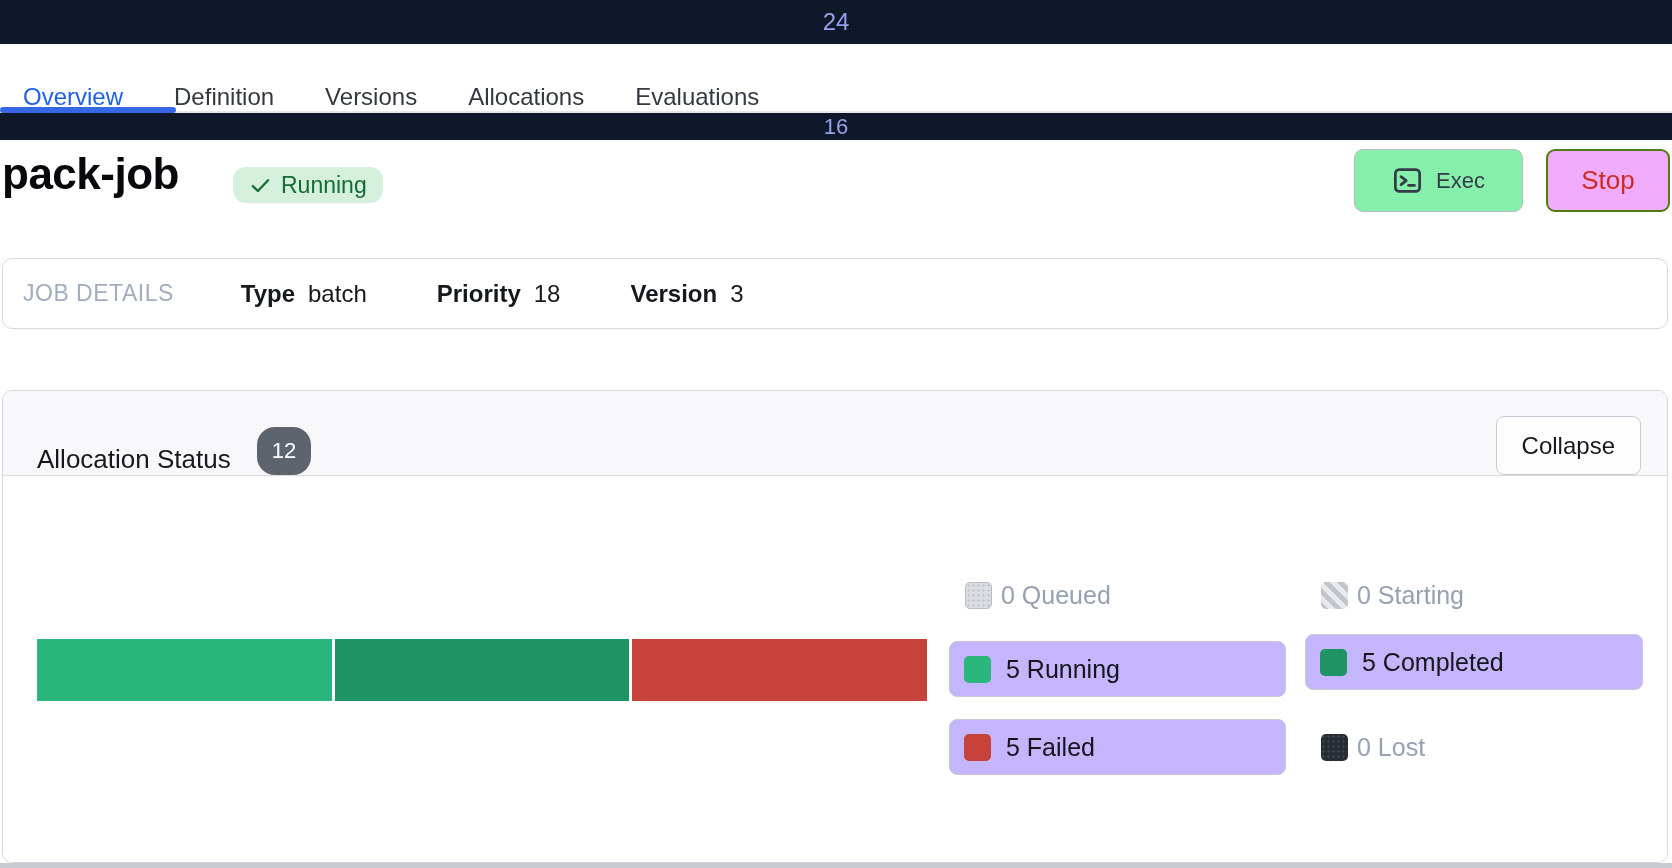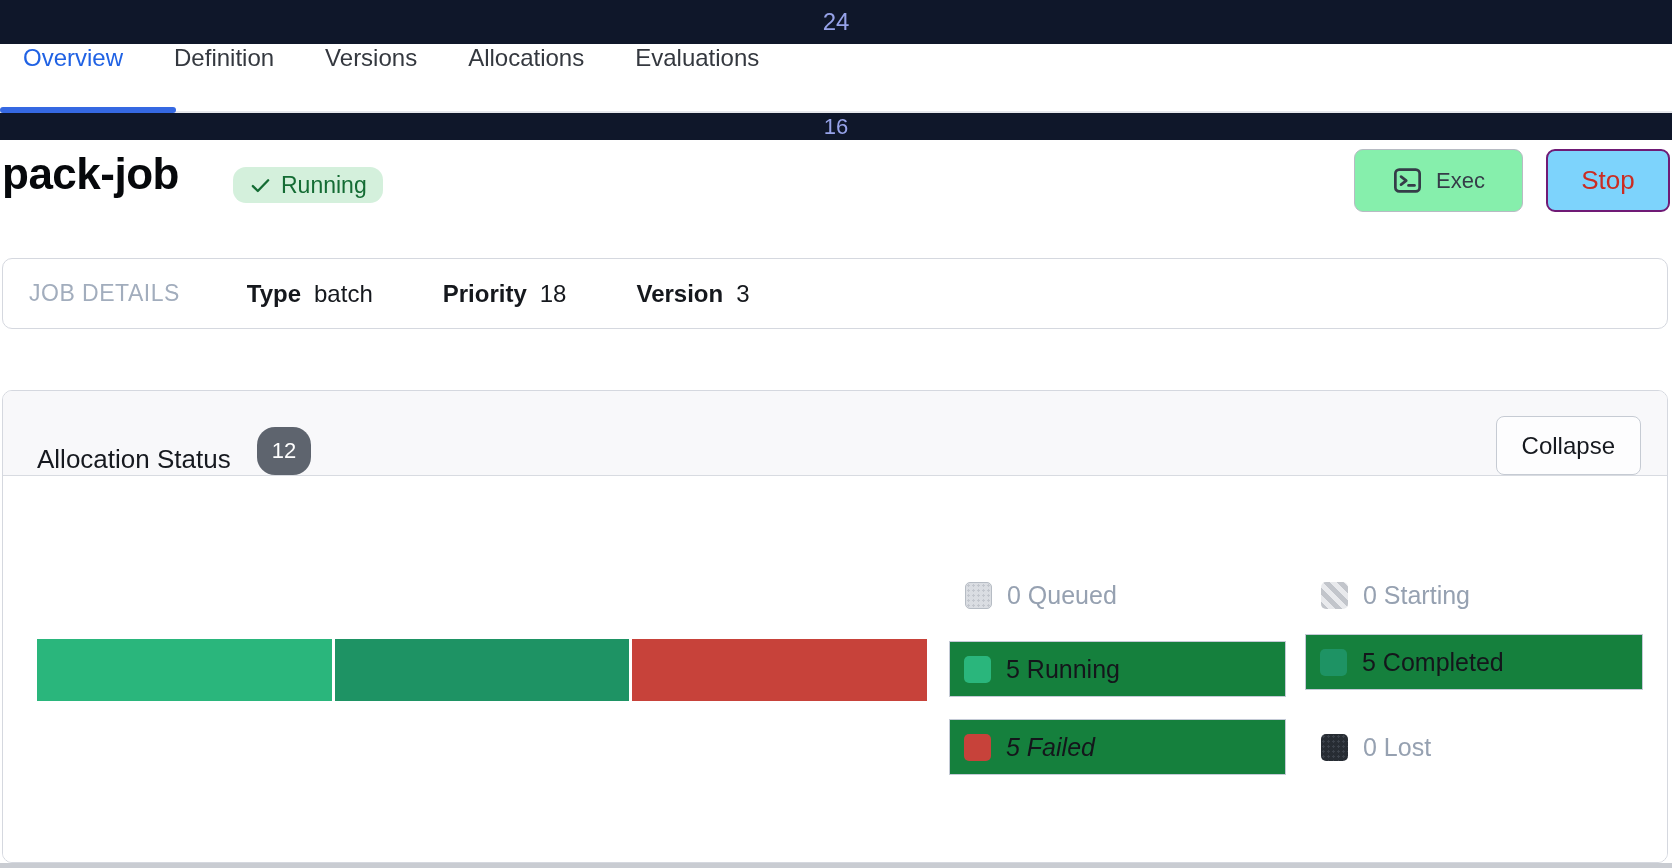--- a/index.html
+++ b/index.html
@@ -16,21 +16,21 @@
     display:flex; align-items:center; justify-content:center;
     color:#96a2e8;
   }
   #spacer-top { top:0; height:44px; font-size:24px; }
   #spacer-mid { top:113px; height:27px; font-size:22px; }
 
   
   #tab-bar {
     position:absolute; top:44px; left:0; right:0; height:69px;
     background:#ffffff; border-bottom:2px solid #e7e8ec;
-    display:flex; align-items:flex-start; padding-left:23px; gap:51px;
+    display:flex; align-items:flex-end; padding-left:23px; gap:51px;
   }
   .tab { font-size:24px; color:#34383f; cursor:pointer; white-space:nowrap; }
   .tab.active { color:#2062e4; font-weight:500; }
   #tab-underline {
     position:absolute; left:0; bottom:-2px; width:176px; height:6px;
     background:#3568e2; border-radius:3px;
   }
 
   
   #page-title {
@@ -44,29 +44,29 @@
     color:#146c34; font-size:23px;
   }
   .btn { display:flex; align-items:center; justify-content:center; cursor:pointer; }
   #exec-button {
     position:absolute; left:1354px; top:149px; width:169px; height:63px;
     background:#86efac; border:1.5px solid #b7bbc3; border-radius:9px;
     gap:13px; font-size:22px; color:#353c48;
   }
   #stop-button {
     position:absolute; left:1546px; top:149px; width:124px; height:63px;
-    background:#7dd3fc; border:2px solid #701a75; border-radius:9px;
+    background:#f0abfc; border:2px solid #4d7c0f; border-radius:9px;
     font-size:26px; color:#cb2c22;
   }
 
   
   #job-details-panel {
     position:absolute; left:2px; top:258px; width:1666px; height:71px;
     border:1.5px solid #d5d8df; border-radius:10px; background:#fff;
-    display:flex; align-items:center; padding-left:26px;
+    display:flex; align-items:center; padding-left:20px;
   }
   #job-details-label { font-size:23px; letter-spacing:0.5px; color:#a2adbd; margin-right:67px; }
   .jd-field { display:flex; align-items:baseline; gap:13px; margin-right:70px; font-size:24px; }
   .jd-field .jd-key { font-weight:700; color:#15181d; }
   .jd-field .jd-val { color:#15181d; }
 
   
   #alloc-panel {
     position:absolute; left:2px; top:390px; width:1666px; height:473px;
     border:1.5px solid #d5d8df; border-radius:10px; background:#fff; overflow:hidden;
@@ -90,48 +90,48 @@
 
   
   #allocation-bar {
     position:absolute; left:34px; top:163px; width:890px; height:62px;
     display:flex; gap:3px; cursor:pointer;
   }
   .bar-seg { height:100%; }
 
   
   .legend-box {
-    position:absolute; height:56px; background:#15803d;
-    border:1.5px solid #c4cad6; border-radius:0;
+    position:absolute; height:56px; background:#c4b5fd;
+    border:1.5px solid #c4cad6; border-radius:8px;
     display:flex; align-items:center; gap:15px; padding-left:14px;
     font-size:25px; color:#14161b; cursor:pointer;
   }
   .legend-plain {
-    position:absolute; display:flex; align-items:center; gap:15px;
+    position:absolute; display:flex; align-items:center; gap:9px;
     font-size:25px; color:#96a1b1; cursor:pointer;
   }
   .swatch { width:27px; height:27px; border-radius:5px; flex:none; }
   .swatch.queued {
     background-color:#dadde2; border:1px solid #b6bcc4;
     background-image:radial-gradient(#c2c6cd 1.2px, transparent 1.2px);
     background-size:5px 5px;
   }
   .swatch.starting {
     background:repeating-linear-gradient(45deg,#c2c5cb 0 5px,#e9eaed 5px 10px);
   }
   .swatch.lost {
     background-color:#272c33;
     background-image:radial-gradient(#3c424b 1.2px, transparent 1.2px);
     background-size:5px 5px;
   }
   #legend-queued    { left:962px;  top:104px; height:30px; }
   #legend-starting  { left:1318px; top:104px; height:30px; }
   #legend-running   { left:946px;  top:165px; width:337px; }
   #legend-completed { left:1302px; top:158px; width:338px; }
-  #legend-failed    { left:946px;  top:243px; width:337px;font-style:italic; }
+  #legend-failed    { left:946px;  top:243px; width:337px; }
   #legend-lost      { left:1318px; top:243px; height:56px; }
 
   #bottom-strip {
     position:absolute; left:0; right:0; bottom:0; height:5px; background:#c9ccd2;
   }
   svg { display:block; }
 </style>
 </head>
 <body>
 

